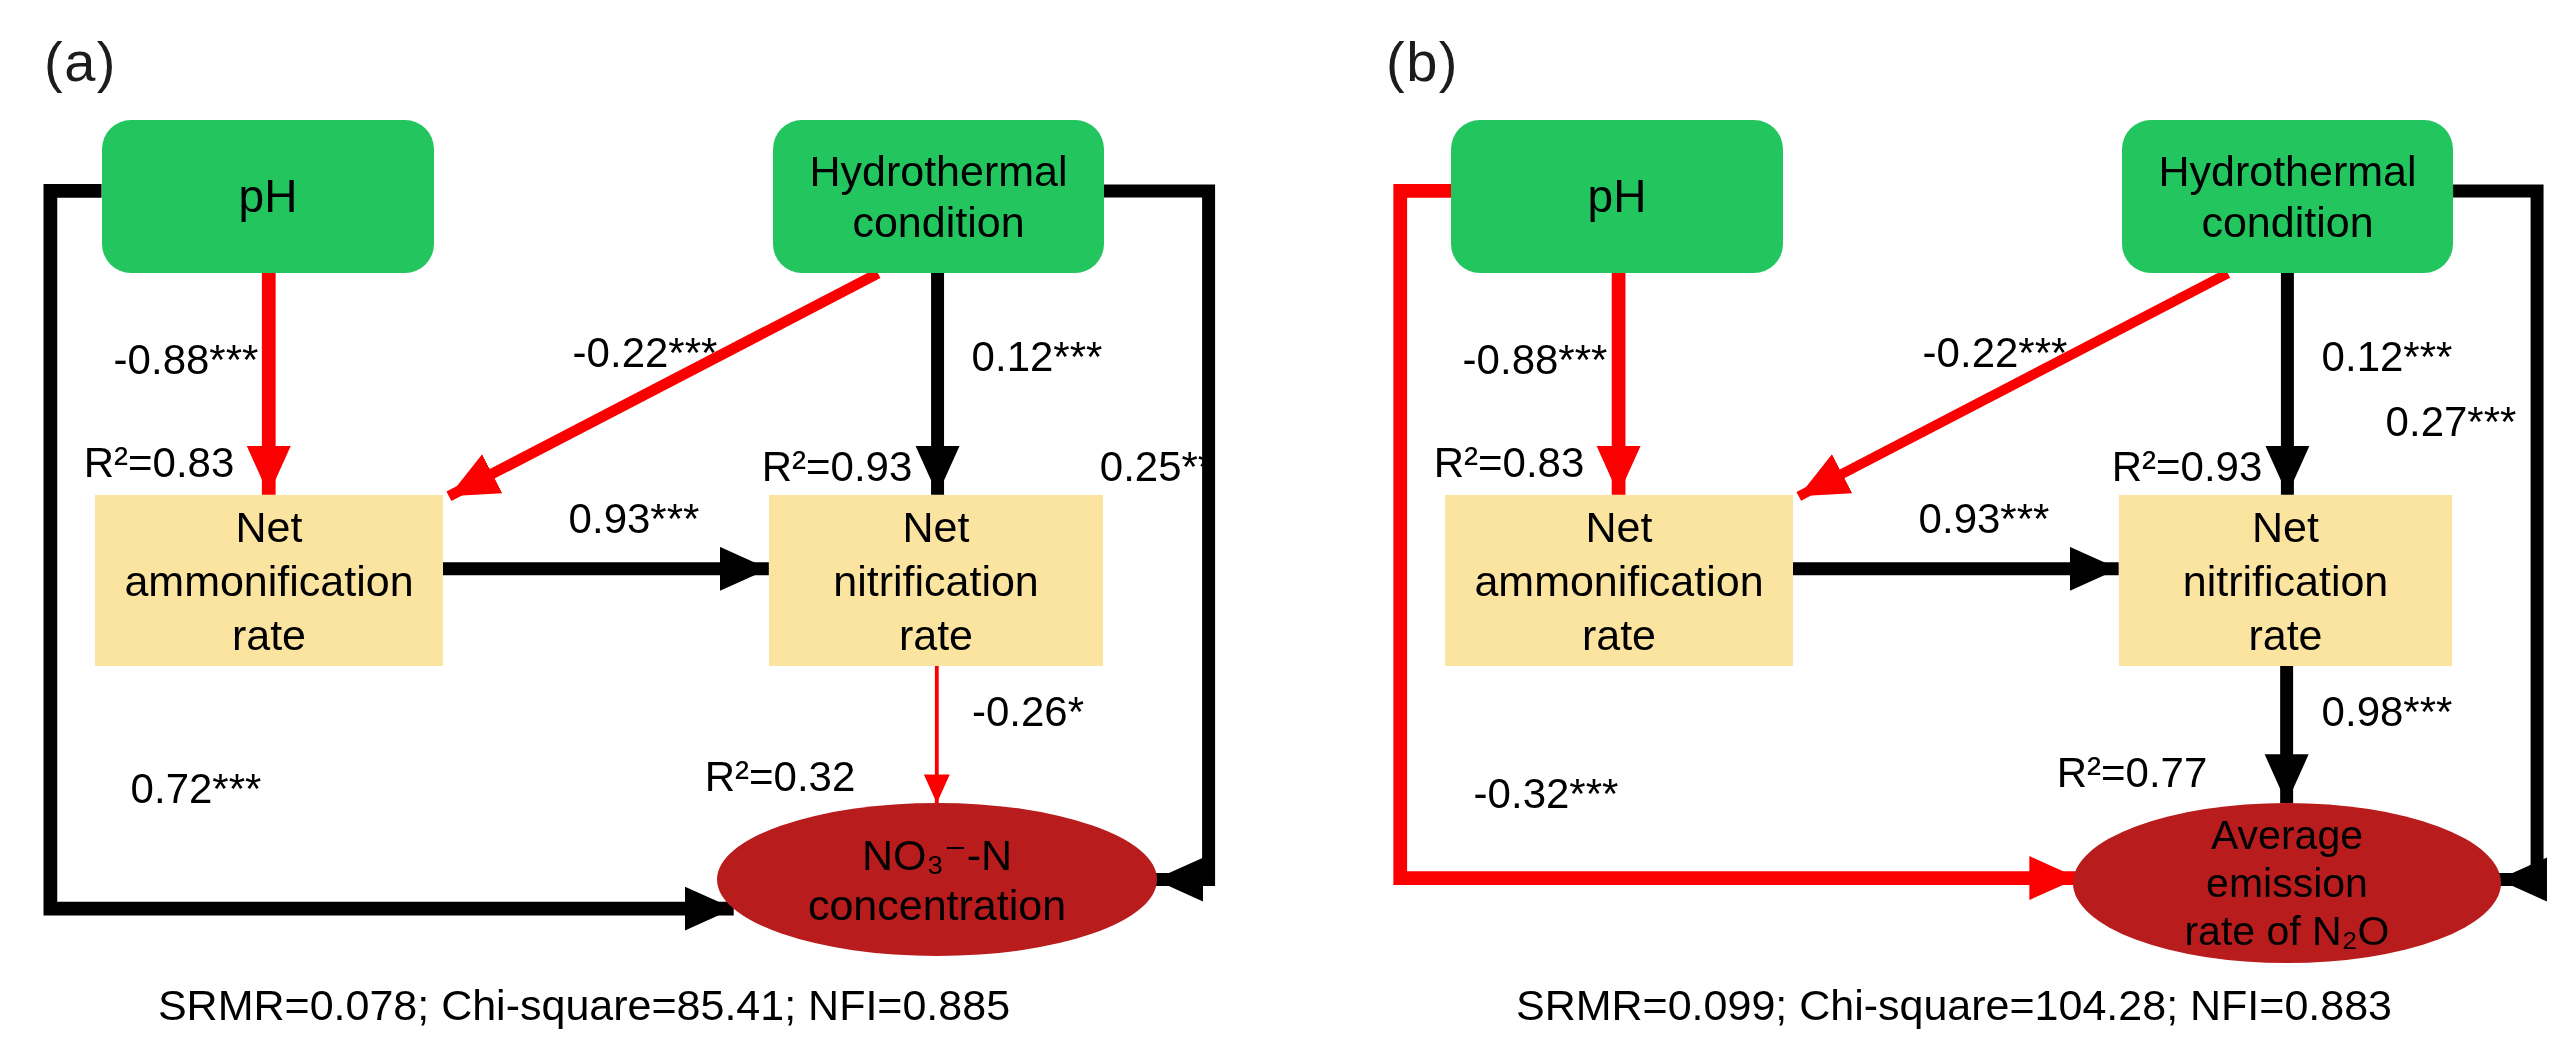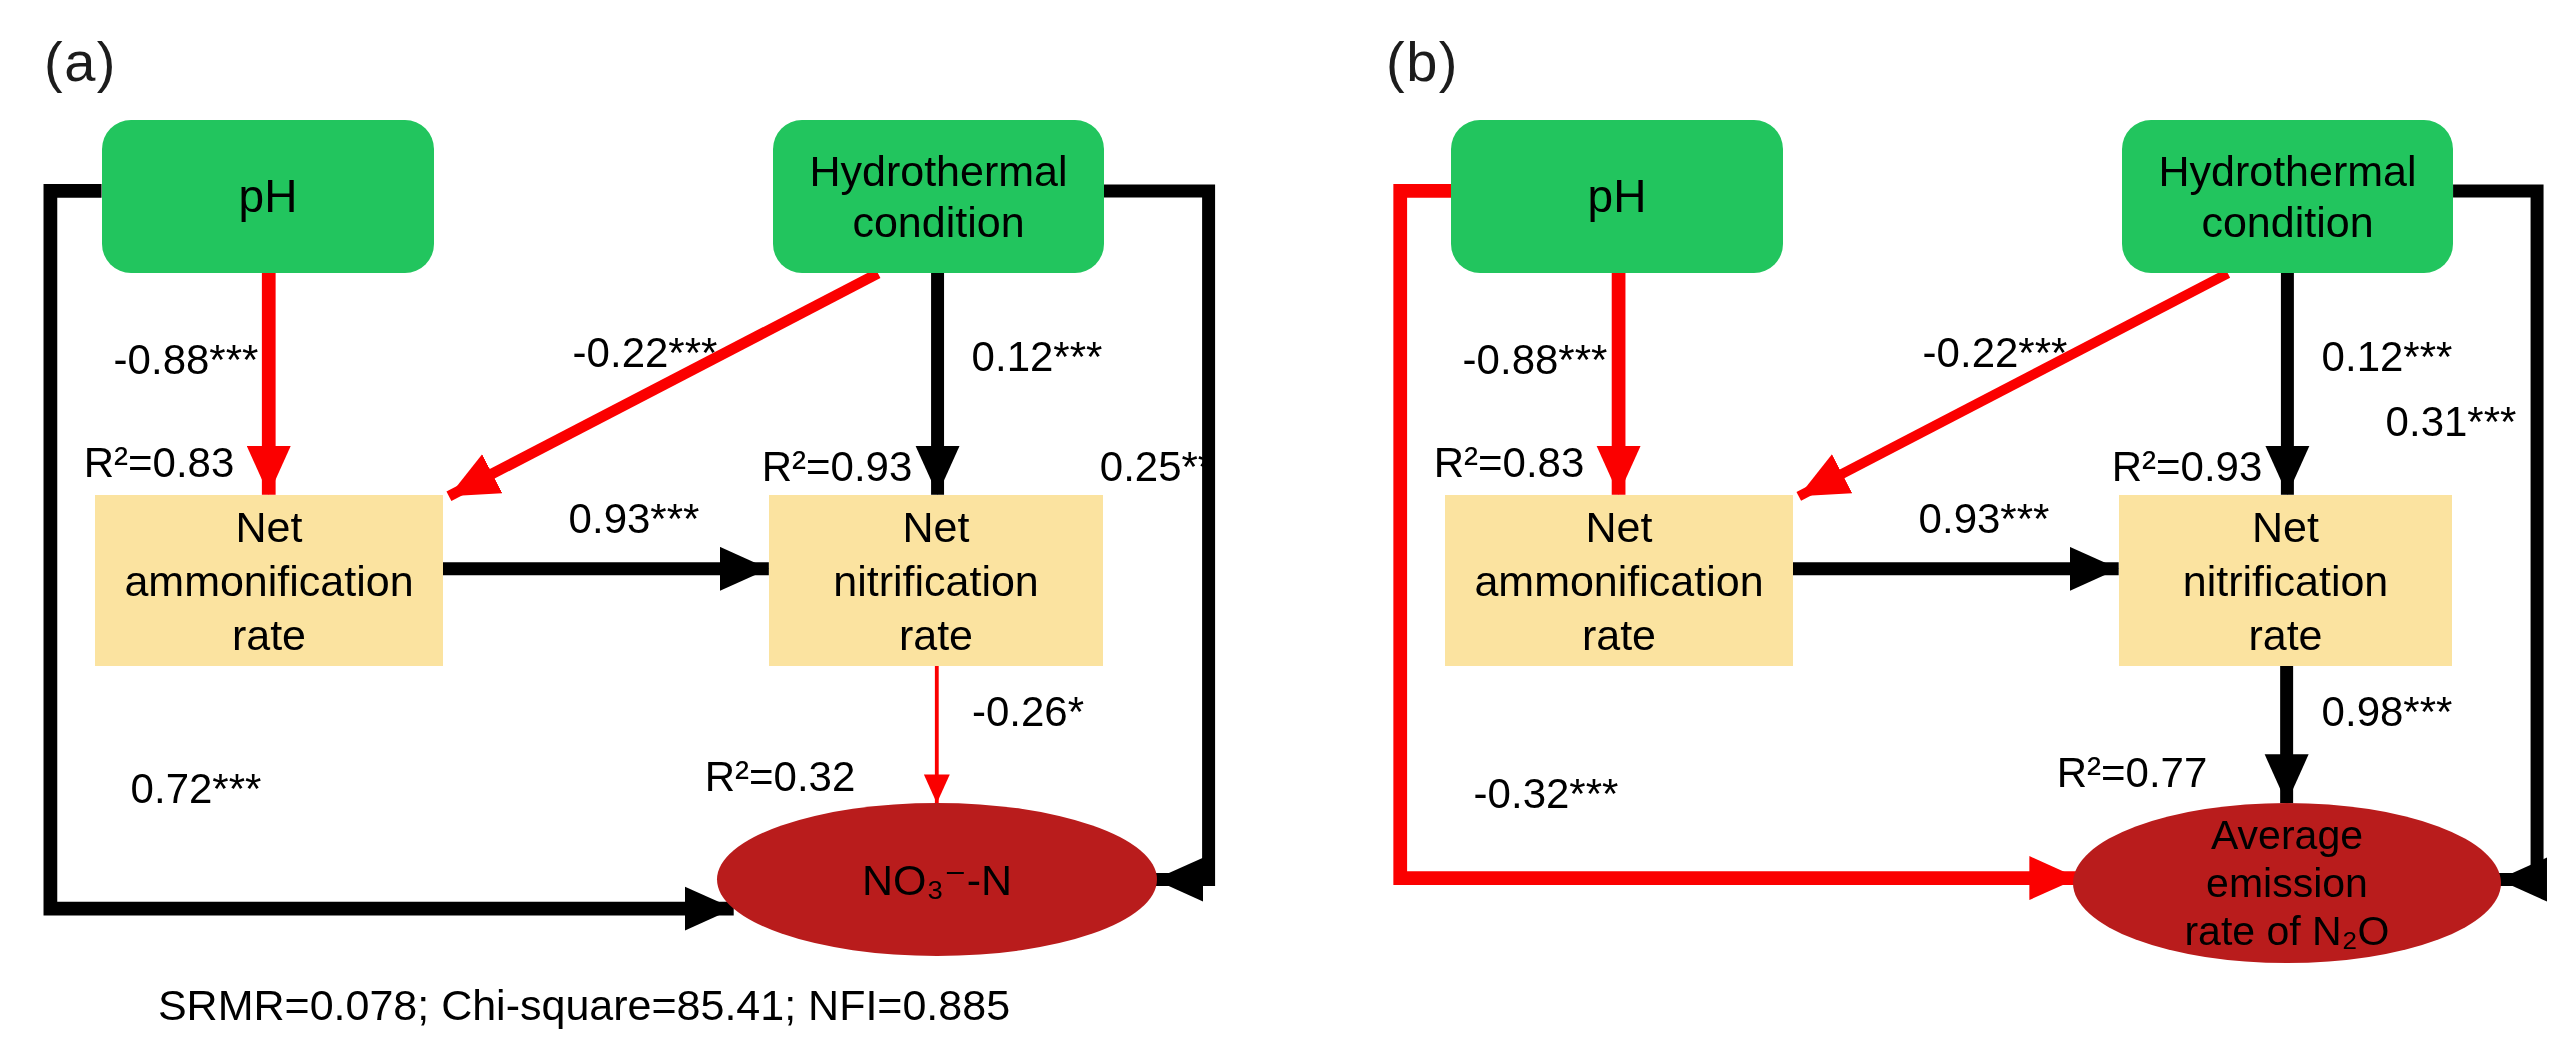--- a/index.html
+++ b/index.html
@@ -77,20 +77,21 @@
     </div>
 
     <div class="node rect yellow" style="left:769px;top:495px;width:334px;height:171px">
       <span class="proc-line">Net</span>
       <span class="proc-line">nitrification</span>
       <span class="proc-line">rate</span>
     </div>
 
     <div class="node ellipse" style="left:717px;top:803px;width:440px;height:153px">
       <span class="out-line-a">NO₃⁻-N</span>
+      <span class="out-line-a">concentration</span>
     </div>
 
     <div class="lbl" style="left:186px;top:360px">-0.88***</div>
     <div class="lbl" style="left:645px;top:353px">-0.22***</div>
     <div class="lbl" style="left:1037px;top:357px">0.12***</div>
     <div class="lbl" style="left:1157px;top:467px">0.25**</div>
     <div class="lbl" style="left:634px;top:519px">0.93***</div>
     <div class="lbl" style="left:1028px;top:712px">-0.26*</div>
     <div class="lbl" style="left:196px;top:789px">0.72***</div>
     <div class="lbl" style="left:159px;top:463px">R²=0.83</div>
@@ -144,24 +145,25 @@
 
     <div class="node ellipse" style="left:785px;top:803px;width:428px;height:160px">
       <span class="out-line-b">Average</span>
       <span class="out-line-b">emission</span>
       <span class="out-line-b">rate of N₂O</span>
     </div>
 
     <div class="lbl" style="left:247px;top:360px">-0.88***</div>
     <div class="lbl" style="left:707px;top:353px">-0.22***</div>
     <div class="lbl" style="left:1099px;top:357px">0.12***</div>
-    <div class="lbl" style="left:1163px;top:422px">0.31***</div>
+    <div class="lbl" style="left:1163px;top:422px">0.27***</div>
     <div class="lbl" style="left:696px;top:519px">0.93***</div>
     <div class="lbl" style="left:1099px;top:712px">0.98***</div>
     <div class="lbl" style="left:258px;top:794px">-0.32***</div>
     <div class="lbl" style="left:221px;top:463px">R²=0.83</div>
     <div class="lbl" style="left:899px;top:467px">R²=0.93</div>
     <div class="lbl" style="left:844px;top:773px">R²=0.77</div>
 
+    <div class="fit" style="left:666px;top:1005px">SRMR=0.099; Chi-square=104.28; NFI=0.883</div>
   </section>
 
 </div>
 
 
 </body></html>

